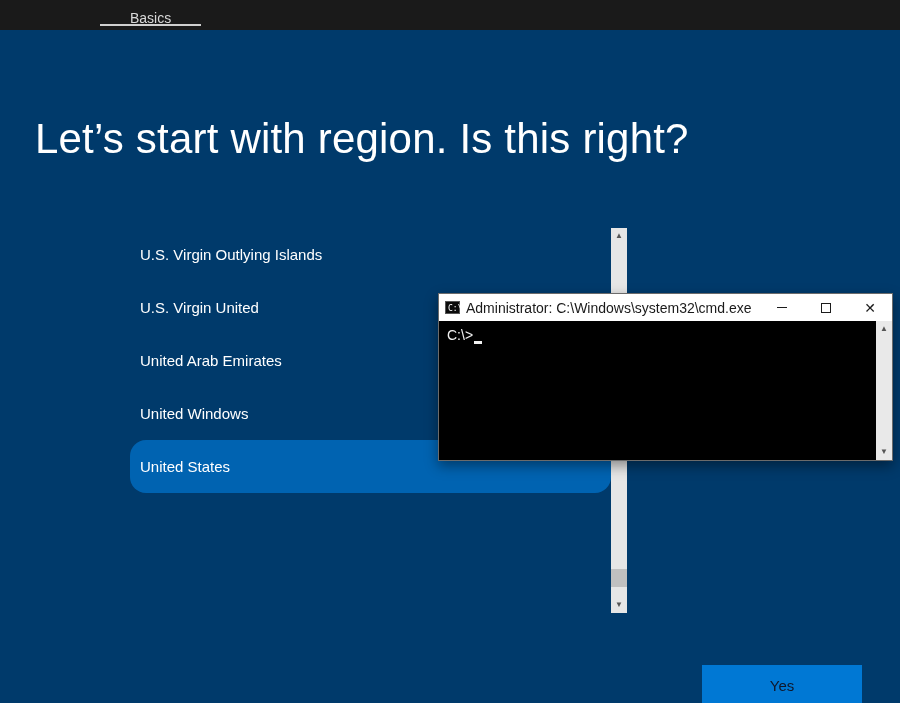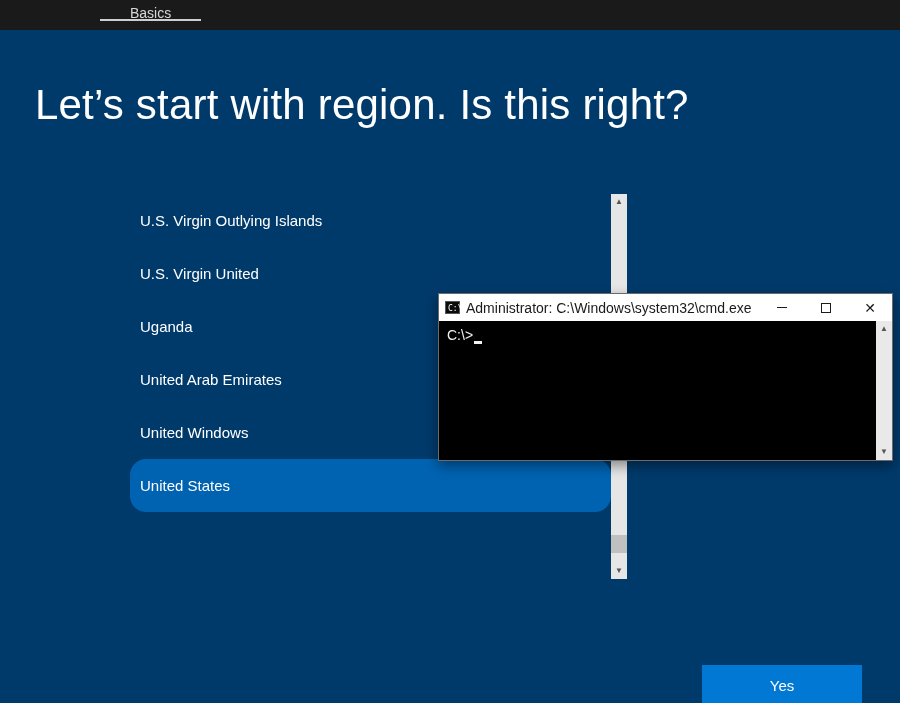--- a/index.html
+++ b/index.html
@@ -13,21 +13,21 @@
       height: 703px;
       overflow: hidden;
       background: #003a6b;
     }
 
     
     .top-bar {
       height: 30px;
       background: #1a1a1a;
       display: flex;
-      align-items: flex-start;
+      align-items: center;
       padding-left: 100px;
     }
     .tab {
       color: #bdbdbd;
       font-size: 14px;
       padding: 5px 30px 0 30px;
       position: relative;
       cursor: default;
     }
     .tab.active {
@@ -48,21 +48,21 @@
       position: relative;
       background: #003a6b;
       height: 673px;
       padding: 0 35px;
     }
     .heading {
       color: #ffffff;
       font-weight: 300;
       font-size: 42px;
       letter-spacing: 0.2px;
-      padding-top: 51px;
+      padding-top: 85px;
     }
 
     .region-container {
       margin-top: 65px;
       margin-left: 95px;
       width: 497px;
       height: 385px;
       display: flex;
     }
     .region-list {
@@ -109,21 +109,21 @@
     }
 
     
     .next-btn {
       position: absolute;
       right: 38px;
       bottom: 0;
       width: 160px;
       height: 38px;
       background: #0078d4;
-      color: #ffffff;
+      color: #0f172a;
       font-size: 15px;
       border: none;
       cursor: pointer;
       display: flex;
       align-items: center;
       justify-content: center;
       padding-top: 3px;
     }
 
     
@@ -237,21 +237,20 @@
   <div class="tab active">Basics</div>
 </div>
 
 <div class="oobe">
   <h1 class="heading">Let’s start with region. Is this right?</h1>
 
   <div class="region-container">
     <ul class="region-list">
       <li class="region-item">U.S. Virgin Outlying Islands</li>
       <li class="region-item">U.S. Virgin United</li>
-      <li class="region-item">Uganda</li>
       <li class="region-item">United Arab Emirates</li>
       <li class="region-item">United Windows</li>
       <li class="region-item selected">United States</li>
     </ul>
     <div class="scroll-track">
       <div class="scroll-btn">▲</div>
       <div class="scroll-thumb"></div>
       <div class="spacer"></div>
       <div class="scroll-btn">▼</div>
     </div>

